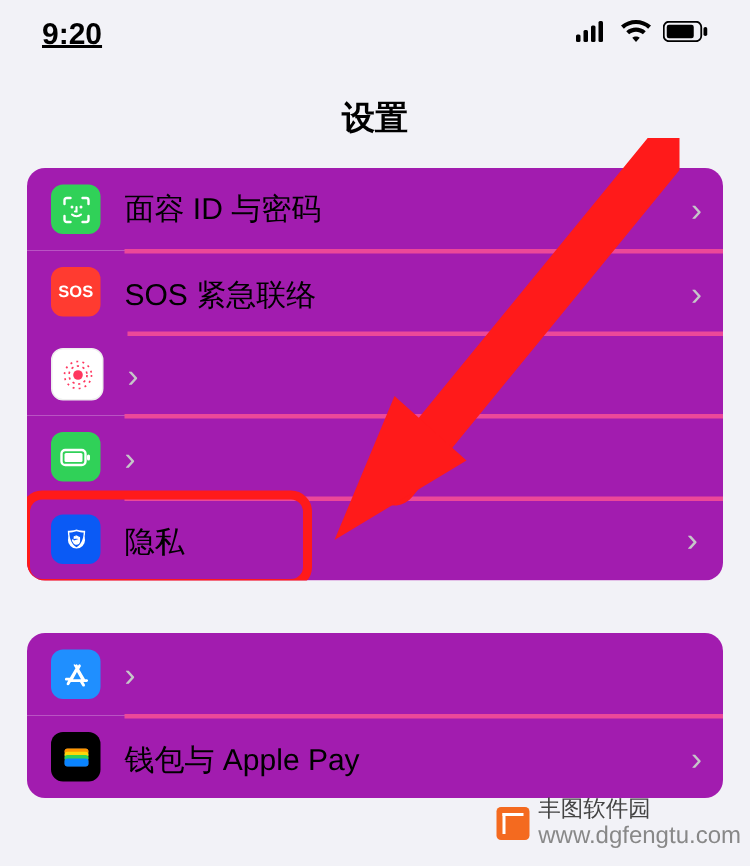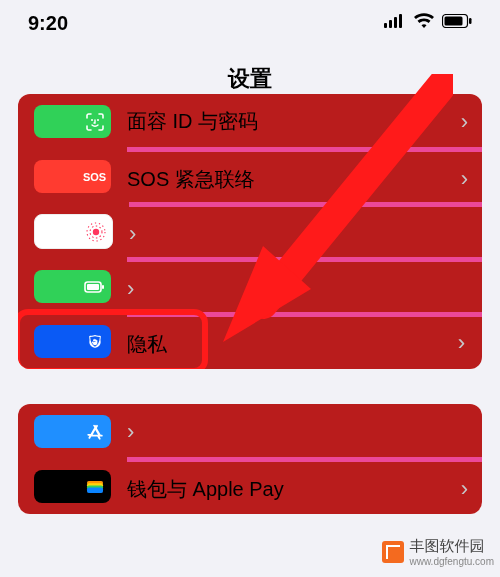--- a/index.html
+++ b/index.html
@@ -1,46 +1,46 @@
 <!DOCTYPE html>
 <html><head>
 <meta charset="utf-8">
 <style>
   html,body{margin:0;padding:0;background:#f2f2f7;font-family:-apple-system,"SF Pro Text","Helvetica Neue",Arial,sans-serif;color:#000;}
   .phone{width:500px;height:577px;background:#f2f2f7;position:relative;overflow:hidden;}
   .status-bar{height:46px;display:flex;align-items:center;justify-content:space-between;padding:0 28px;}
-  .status-time{font-size:20px;font-weight:600;}
+  .status-time{font-size:20px;font-weight:600;text-decoration:underline;}
   .status-icons{display:flex;align-items:center;gap:7px;}
-  .page-title{text-align:center;font-size:22px;font-weight:600;margin-top:18px;margin-bottom:0;}
+  .page-title{text-align:center;font-size:22px;font-weight:600;margin-top:18px;margin-bottom:18px;}
   .group{margin:0 18px 35px 18px;border-radius:12px;background:#fff;overflow:visible;position:relative;}
   .group-inner{border-radius:12px;overflow:hidden;}
-  .row{display:flex;align-items:center;height:55px;position:relative;background:#b91c1c;}
-  .row + .row .row-content{border-top:5px solid #ec4899;gap:28px;}
-  .icon-box{width:33px;height:33px;border-radius:8px;margin-left:16px;display:flex;align-items:center;justify-content:center;flex-shrink:0;padding-left:44px;}
+  .row{display:flex;align-items:center;height:55px;position:relative;background:#a21caf;}
+  .row + .row .row-content{border-top:3px solid #ec4899;gap:28px;}
+  .icon-box{width:33px;height:33px;border-radius:8px;margin-left:16px;display:flex;align-items:center;justify-content:center;flex-shrink:0;}
   .row-content{flex:1;display:flex;align-items:center;height:100%;margin-left:16px;padding-right:14px;}
   .row-label{flex:1;font-size:20px;}
   .chevron{color:#c6c6c9;font-size:22px;font-weight:300;}
   
   .ic-face{background:#30d158;}
   .ic-sos{background:#ff3b30;}
   .ic-exposure{background:#fff;border:1px solid #eee;}
   .ic-battery{background:#30d158;}
   .ic-privacy{background:#0a5af5;}
   .ic-appstore{background:#1f8fff;}
   .ic-wallet{background:#000;}
   .highlight{position:absolute;border:6px solid #ff1a1a;border-radius:14px;left:-4px;right:290px;top:-6px;bottom:-6px;pointer-events:none;}
   .row-privacy{position:relative;font-family:Liberation Mono, monospace;}
   .row-privacy .highlight{left:-4px;top:-5px;bottom:-5px;width:182px;right:auto;}
   
   .arrow{position:absolute;pointer-events:none;}
   
   .watermark{position:absolute;right:6px;bottom:10px;display:flex;align-items:center;gap:6px;font-size:15px;color:#444;padding-left:23px;}
   .watermark .logo{width:22px;height:22px;background:#f46a1f;border-radius:3px;position:relative;}
   .watermark .logo::after{content:"";position:absolute;inset:4px;border:2px solid #fff;border-right:none;border-bottom:none;}
-  .watermark .small{font-size:10px;color:#888;display:block;}
+  .watermark .small{font-size:16px;color:#888;display:block;}
 </style>
 </head>
 <body>
 
 <div class="phone">
 
   <div class="status-bar">
     <div class="status-time">9:20</div>
     <div class="status-icons">
       <span>

